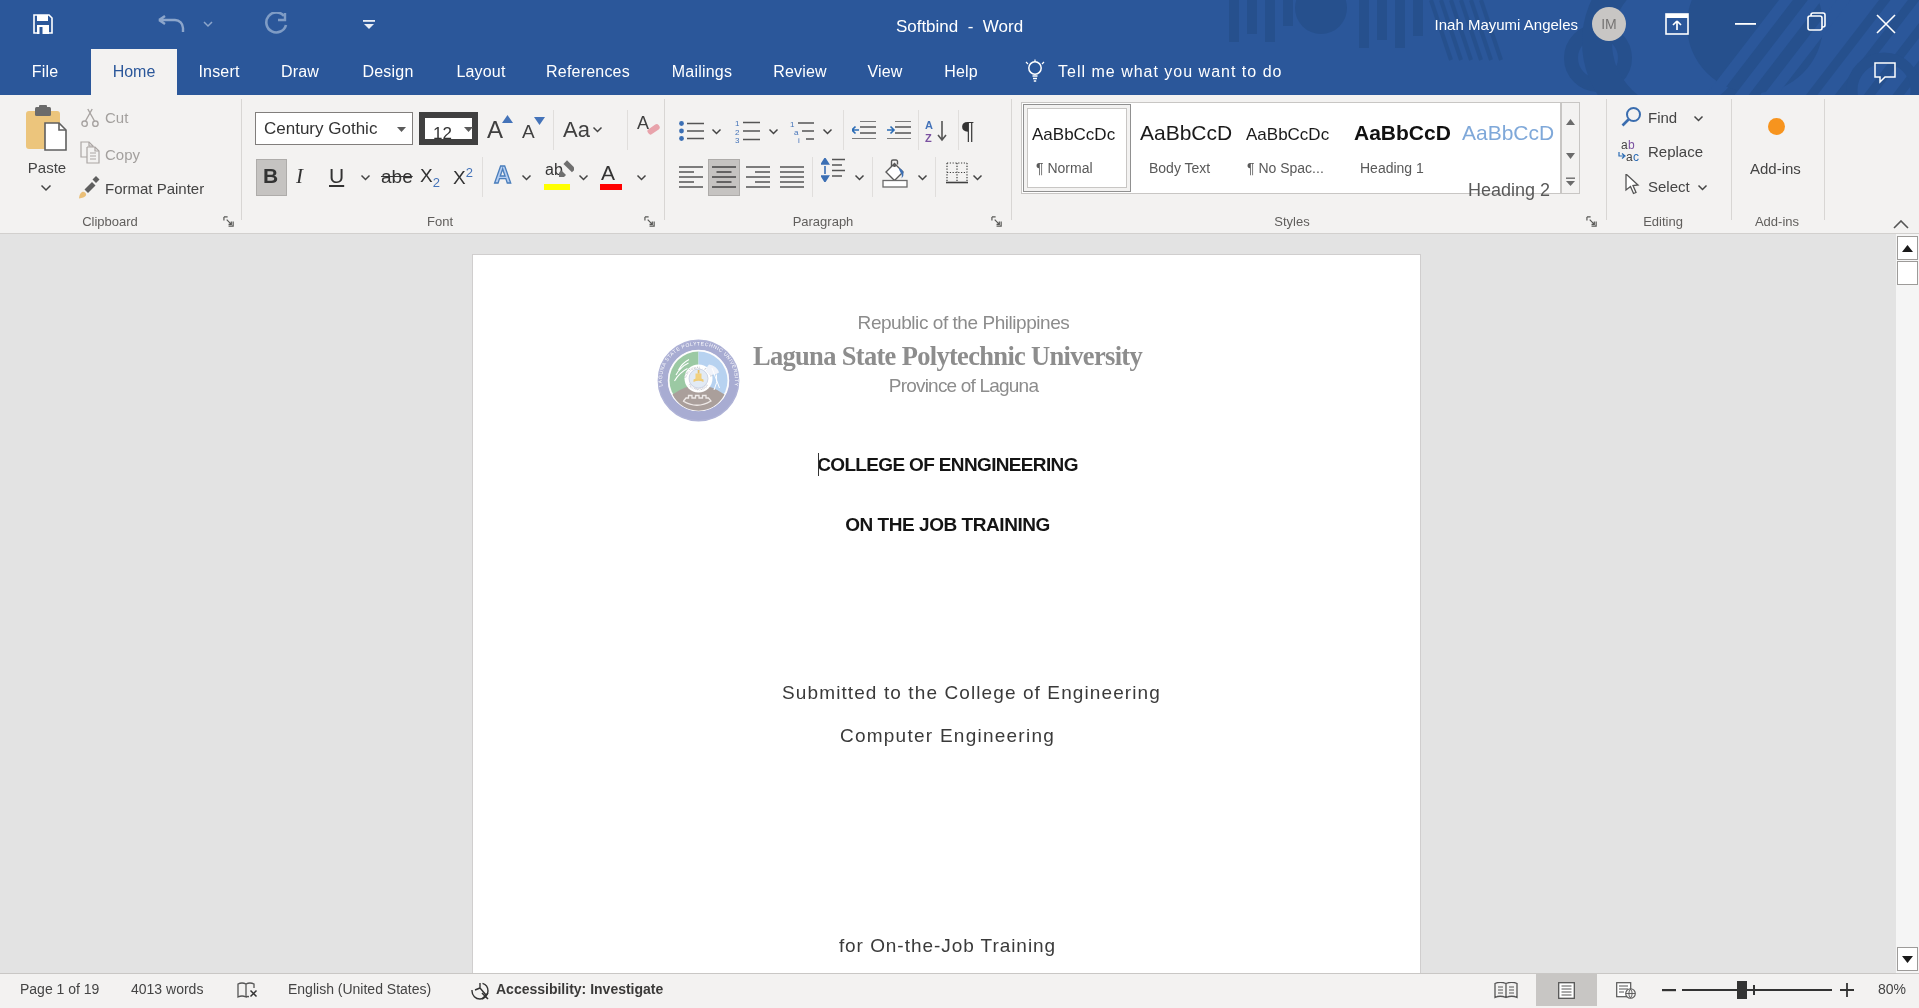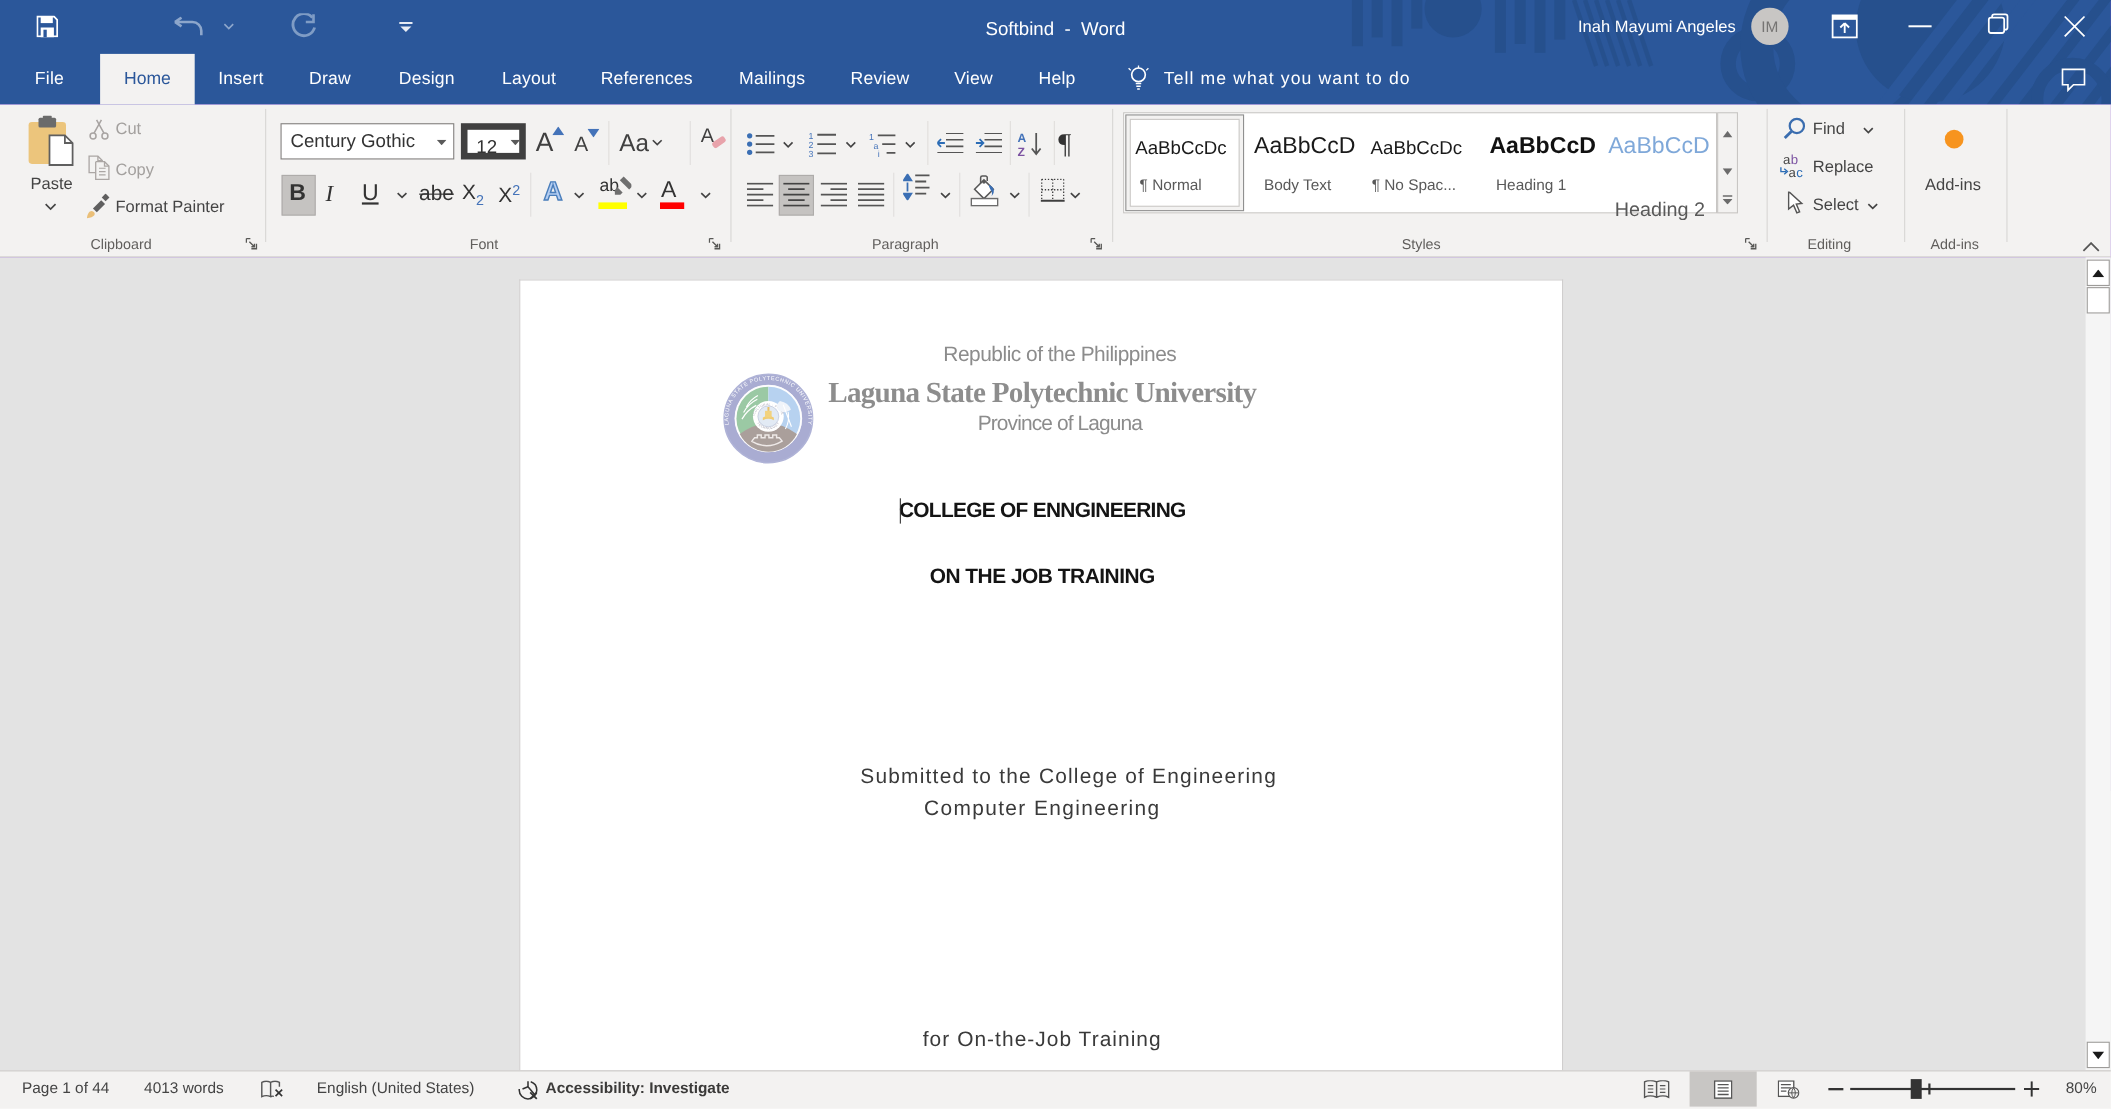--- a/index.html
+++ b/index.html
@@ -1,18 +1,18 @@
 <!DOCTYPE html>
 <html><head>
 <meta charset="utf-8">
 <style>
 * { margin:0; padding:0; box-sizing:border-box; }
 html,body { width:1919px; height:1008px; overflow:hidden; }
 body { font-family:"Liberation Sans", sans-serif; }
-#app { position:relative; width:1919px; height:719px; background:#6d28d9; }
+#app { position:relative; width:1919px; height:719px; background:#15803d; }
 
 
 #bluehead { position:absolute; left:0; top:0; width:1919px; height:95px; background:#2b579a; overflow:hidden; }
 #titlebar { position:absolute; left:0; top:0; width:1919px; height:48px; }
 #tabrow { position:absolute; left:0; top:48px; width:1919px; height:47px; }
 #doctitle { position:absolute; top:3px; left:0; width:1919px; height:48px; text-align:center; line-height:48px; color:#fff; font-size:17px; }
 #account { position:absolute; top:0; right:293px; height:48px; display:flex; align-items:center; color:#fff; font-size:15px; }
 .avatar { width:34px; height:34px; border-radius:50%; background:#c8c6c4; color:#767473; font-size:14px; text-align:center; line-height:34px; margin-left:14px; }
 .winbtn { position:absolute; top:0; width:46px; height:48px; display:flex; align-items:center; justify-content:center; }
 
@@ -453,39 +453,39 @@
         <rect x="38.5" y="34.5" width="6" height="6" fill="#f0ca68"></rect>
         <rect x="40.7" y="31" width="1.8" height="3.5" fill="#e5b54a"></rect>
         <path d="M21.5 31 a25 25 0 0 1 10.5 -10.5 M19 36 a28 28 0 0 1 12.5 -12 M17.5 42 a31 31 0 0 1 13 -12.5" stroke="#fff" stroke-width="1.1" fill="none"></path>
         <path d="M52 25.5 q8 1.5 10 8 q-6.5 4.5 -12 0 q-1.5 -5 2 -8" fill="#eef2fa"></path>
         <path d="M59.5 35.5 q1.5 8.5 -2.5 15.5 M55 29 l7.5 20" stroke="#fff" stroke-width="1" fill="none"></path>
         </g>
       </svg>
       <div class="doc b" style="top:199px;letter-spacing:-0.65px;">COLLEGE OF ENNGINEERING</div>
       <div style="position:absolute;left:345px;top:198px;width:1px;height:23px;background:#333;"></div>
       <div class="doc b" style="top:259px;letter-spacing:-0.45px;">ON THE JOB TRAINING</div>
-      <div class="doc k" style="top:441px;letter-spacing:1.1px;padding-left:48px;">Submitted to the College of Engineering</div>
+      <div class="doc k" style="top:427px;letter-spacing:1.1px;padding-left:48px;">Submitted to the College of Engineering</div>
       <div class="doc k" style="top:470px;letter-spacing:1.25px;">Computer Engineering</div>
       <div class="doc k" style="top:680px;letter-spacing:0.95px;">for On-the-Job Training</div>
     </div>
     <div id="vscroll">
       <div style="position:absolute;left:1px;top:2px;width:21px;height:24px;background:#fff;border:1px solid #9d9b99;"></div>
       <svg style="position:absolute;left:6px;top:11px" width="11" height="7" viewBox="0 0 11 7">
           <path d="M5.5 0 L11 7 L0 7 Z" fill="#1a1a1a"></path>
         </svg>
       <div style="position:absolute;left:1px;top:27px;width:21px;height:24px;background:#fff;border:1px solid #9d9b99;"></div>
       <div style="position:absolute;left:1px;top:713px;width:21px;height:24px;background:#fff;border:1px solid #9d9b99;"></div>
       <svg style="position:absolute;left:6px;top:722px" width="11" height="7" viewBox="0 0 11 7">
           <path d="M0 0 L11 0 L5.5 7 Z" fill="#1a1a1a"></path>
         </svg>
     </div>
   </div>
 
   <div id="statusbar">
-    <div class="sitem" style="left:20px">Page 1 of 44</div>
+    <div class="sitem" style="left:20px">Page 1 of 19</div>
     <div class="sitem" style="left:131px">4013 words</div>
     <svg style="position:absolute;left:237px;top:8px" width="22" height="18" viewBox="0 0 22 18">
       <path d="M1 2 q4-2 8 0 v13 q-4-2 -8 0 z M9 2 q4-2 8 0 v4 M9 15 q2-1 4 0" fill="none" stroke="#555" stroke-width="1.3"></path>
       <rect x="12" y="7" width="9" height="9" fill="#f3f2f1"></rect>
       <path d="M13.5 8.5 l6 6 M19.5 8.5 l-6 6" stroke="#333" stroke-width="1.5"></path>
     </svg>
     <div class="sitem" style="left:288px">English (United States)</div>
     <svg style="position:absolute;left:470px;top:7px" width="20" height="20" viewBox="0 0 20 20">
       <circle cx="10" cy="10" r="8" fill="none" stroke="#333" stroke-width="1.4" stroke-dasharray="26 14"></circle>
       <path d="M10 2 v5 M10 7 l6 7 M10 7 l-5 2" stroke="#333" stroke-width="1.4" fill="none"></path>

